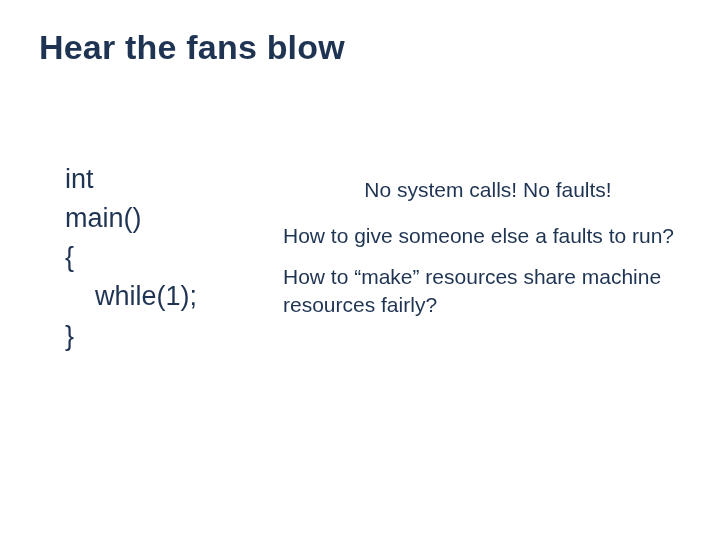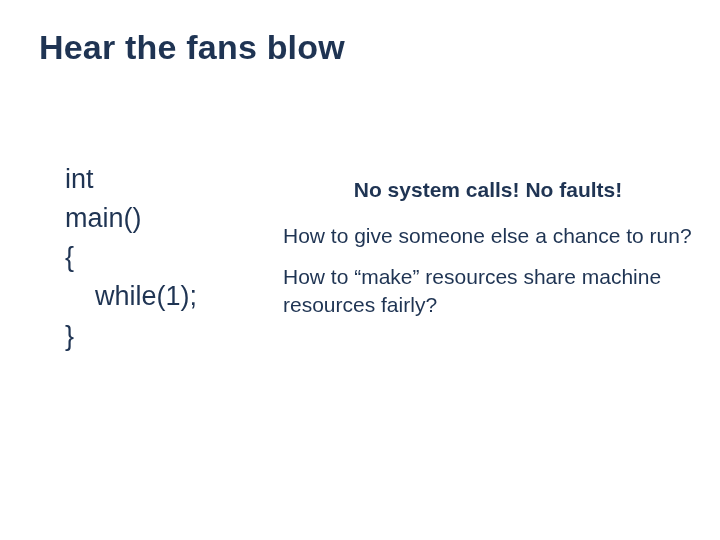--- a/index.html
+++ b/index.html
@@ -42,37 +42,37 @@
     left: 272px;
     top: 160px;
     width: 410px;
     font-size: 21px;
     line-height: 1.32;
   }
   .q1, .q2, .q3, .q4 {
     margin-bottom: 14px;
   }
   .callout {
-    font-weight: 700;
+    font-weight: 400;
     text-align: center;
     margin: 16px 0 18px 0;
   }
 </style>
 </head>
 <body>
 
 <div class="slide">
 
   <div class="title">Hear the fans blow</div>
 
   <div class="code"><span>int</span>
 <span>main()</span>
 <span>{</span>
 <span>    while(1);</span>
 <span>}</span></div>
 
   <div class="right">
     <div class="callout">No system calls!  No faults!</div>
-    <div class="q2">How to give someone else a chance to run?</div>
+    <div class="q2">How to give someone else a faults to run?</div>
     <div class="q3">How to “make” resources share machine resources fairly?</div>
   </div>
 
 </div>
 
 </body></html>

